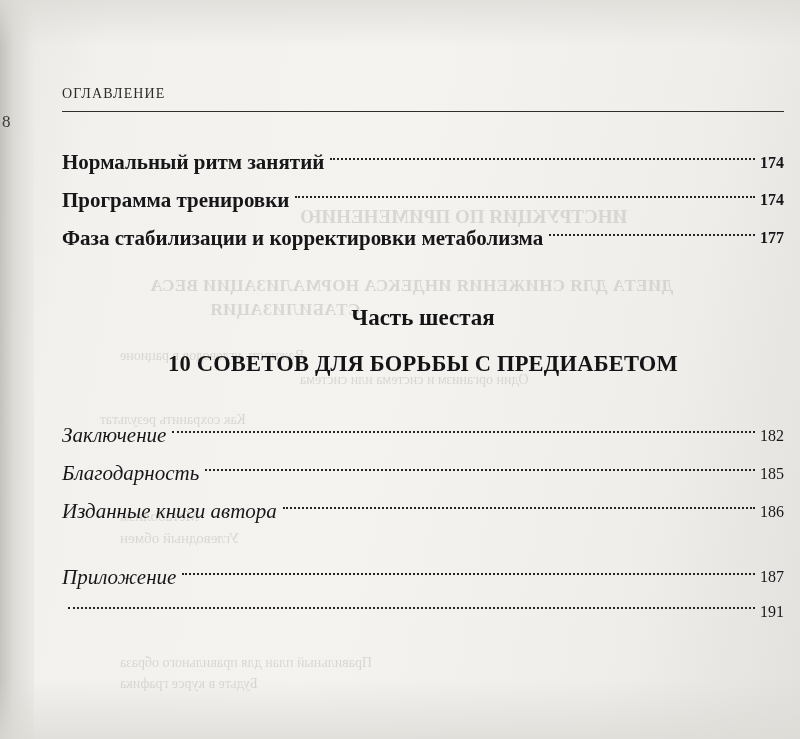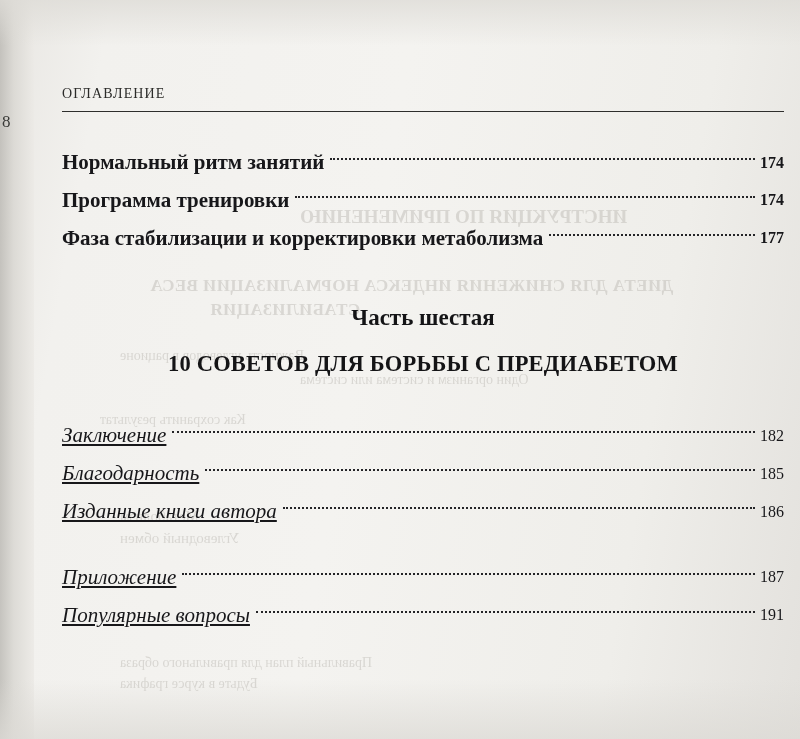--- a/index.html
+++ b/index.html
@@ -128,21 +128,20 @@
     color: #141416;
     letter-spacing: .2px;
     margin-top: 20px;
   }
   .italic-rows {
     margin-top: 44px;
   }
   .italic-rows .toc-row .title {
     font-style: italic;
     font-size: 21px;
-    text-decoration: underline;
   }
   .italic-rows .toc-row .pageno {
     font-style: normal;
   }
   .group-gap {
     height: 28px;
   }
 </style>
 </head>
 <body>
@@ -208,19 +207,18 @@
       </div>
 
       <div class="group-gap"></div>
 
       <div class="toc-row">
         <span class="title">Приложение</span>
         <span class="leader"></span>
         <span class="pageno">187</span>
       </div>
       <div class="toc-row">
-        <span class="title">Популярные вопросы</span>
         <span class="leader"></span>
         <span class="pageno">191</span>
       </div>
     </div>
   </div>
 </div>
 
 </body></html>

